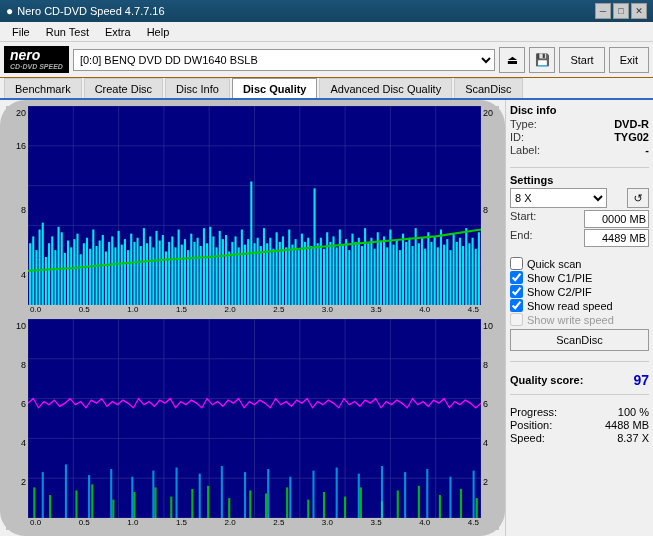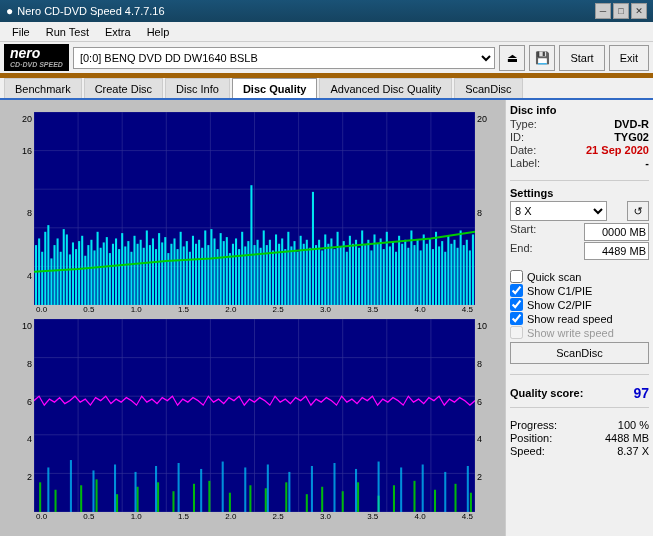--- a/index.html
+++ b/index.html
@@ -9,21 +9,21 @@
     .title-bar { background: linear-gradient(to bottom, #1a5276, #154360); color: white; height: 22px; display: flex; align-items: center; justify-content: space-between; padding: 0 6px; font-size: 11px; }
     .title-bar-left { display: flex; align-items: center; gap: 4px; }
     .title-bar-controls { display: flex; gap: 2px; }
     .title-btn { width: 16px; height: 16px; background: #ccc; border: 1px solid #999; font-size: 9px; display: flex; align-items: center; justify-content: center; cursor: pointer; color: #333; }
     
     
     .menu-bar { background: #f0f0f0; height: 20px; display: flex; align-items: center; padding: 0 4px; border-bottom: 1px solid #ccc; }
     .menu-item { padding: 2px 8px; cursor: pointer; font-size: 11px; }
     
     
-    .toolbar { background: #f0f0f0; height: 36px; display: flex; align-items: center; padding: 2px 4px; border-bottom: 5px solid #a16207; gap: 4px; }
+    .toolbar { background: #f0f0f0; height: 36px; display: flex; align-items: center; padding: 2px 4px; border-bottom: 1px solid #a16207; gap: 4px; }
     .nero-logo { background: black; color: white; padding: 2px 6px; font-size: 13px; font-weight: bold; font-style: italic; display: flex; flex-direction: column; line-height: 1.1; }
     .nero-logo .sub { font-size: 8px; color: #ccc; }
     .drive-select { height: 22px; font-size: 11px; border: 1px solid #999; background: white; padding: 0 2px; flex: 1; }
     .toolbar-btn { height: 26px; padding: 2px 10px; border: 1px solid #999; background: #f0f0f0; cursor: pointer; font-size: 11px; }
     .toolbar-icon { width: 26px; height: 26px; border: 1px solid #999; background: #f0f0f0; display: flex; align-items: center; justify-content: center; cursor: pointer; font-size: 14px; }
     
     
     .tabs { background: #f0f0f0; height: 22px; display: flex; align-items: flex-start; padding: 0 4px; border-bottom: 2px solid #316ac5; }
     .tab { padding: 2px 10px; border: 1px solid #ccc; border-bottom: none; background: #e0e0e0; cursor: pointer; font-size: 11px; margin-right: 2px; height: 20px; display: flex; align-items: center; }
     .tab.active { background: white; border-color: #999; font-weight: bold; }
@@ -106,21 +106,21 @@
   <div class="tab">Benchmark</div>
   <div class="tab">Create Disc</div>
   <div class="tab">Disc Info</div>
   <div class="tab active">Disc Quality</div>
   <div class="tab">Advanced Disc Quality</div>
   <div class="tab">ScanDisc</div>
 </div>
 
 <div class="main-content">
 
-  <div class="chart-area" style="background:#c0c0c0; padding: 12px; display:flex; flex-direction:column; flex:1; gap:0;">
+  <div class="chart-area" style="background:#c0c0c0; padding: 6px; display:flex; flex-direction:column; flex:1; gap:0;border-radius:25px;">
 
     <div style="display:flex; flex:1; background:#000080; position:relative;">
 
       <div style="width:22px; display:flex; flex-direction:column; justify-content:space-between; padding: 2px 0; background:#c0c0c0; color:#000; font-size:9px; text-align:right; padding-right:2px;">
         <span>20</span>
         <span>16</span>
         <span style="margin-top:8px;"></span>
         <span>8</span>
         <span style="margin-top:8px;"></span>
         <span>4</span>
@@ -449,24 +449,20 @@
       <div class="panel-title">Disc info</div>
       <div class="panel-row">
         <span class="panel-label">Type:</span>
         <span class="panel-value">DVD-R</span>
       </div>
       <div class="panel-row">
         <span class="panel-label">ID:</span>
         <span class="panel-value">TYG02</span>
       </div>
       <div class="panel-row">
-        <span class="panel-label">Date:</span>
-        <span class="panel-value red">21 Sep 2020</span>
-      </div>
-      <div class="panel-row">
         <span class="panel-label">Label:</span>
         <span class="panel-value">-</span>
       </div>
     </div>
 
     <hr style="border: none; border-top: 1px solid #ccc; margin: 2px 0;">
 
     <div class="panel-section">
       <div class="panel-title">Settings</div>
       <div class="settings-row">

